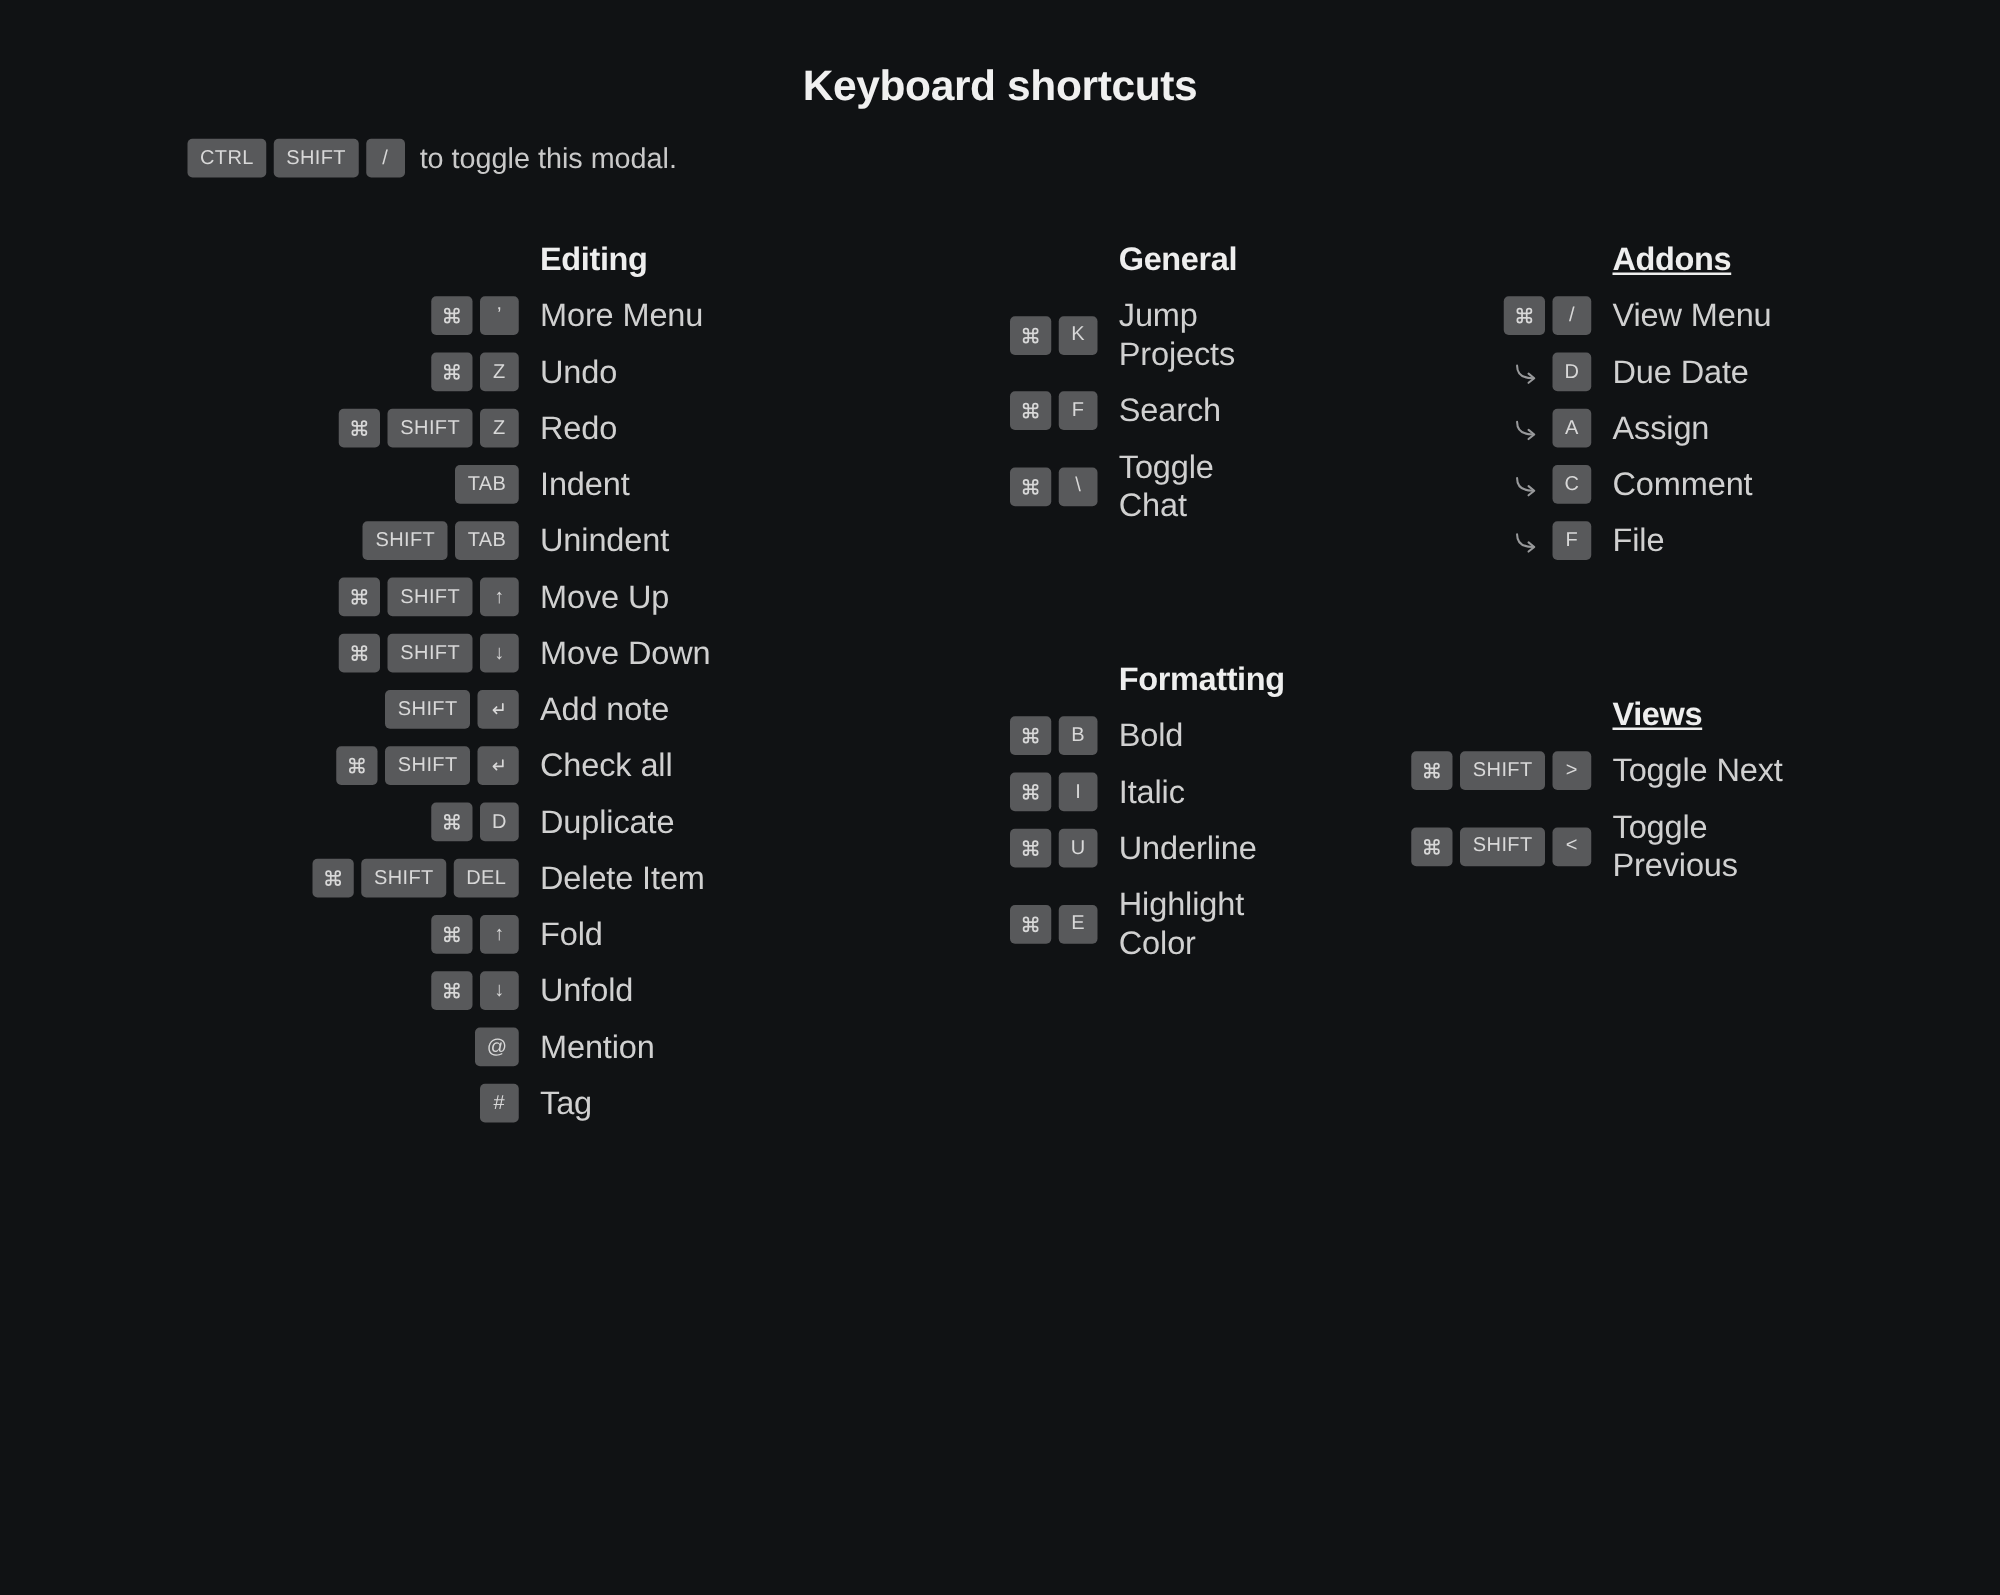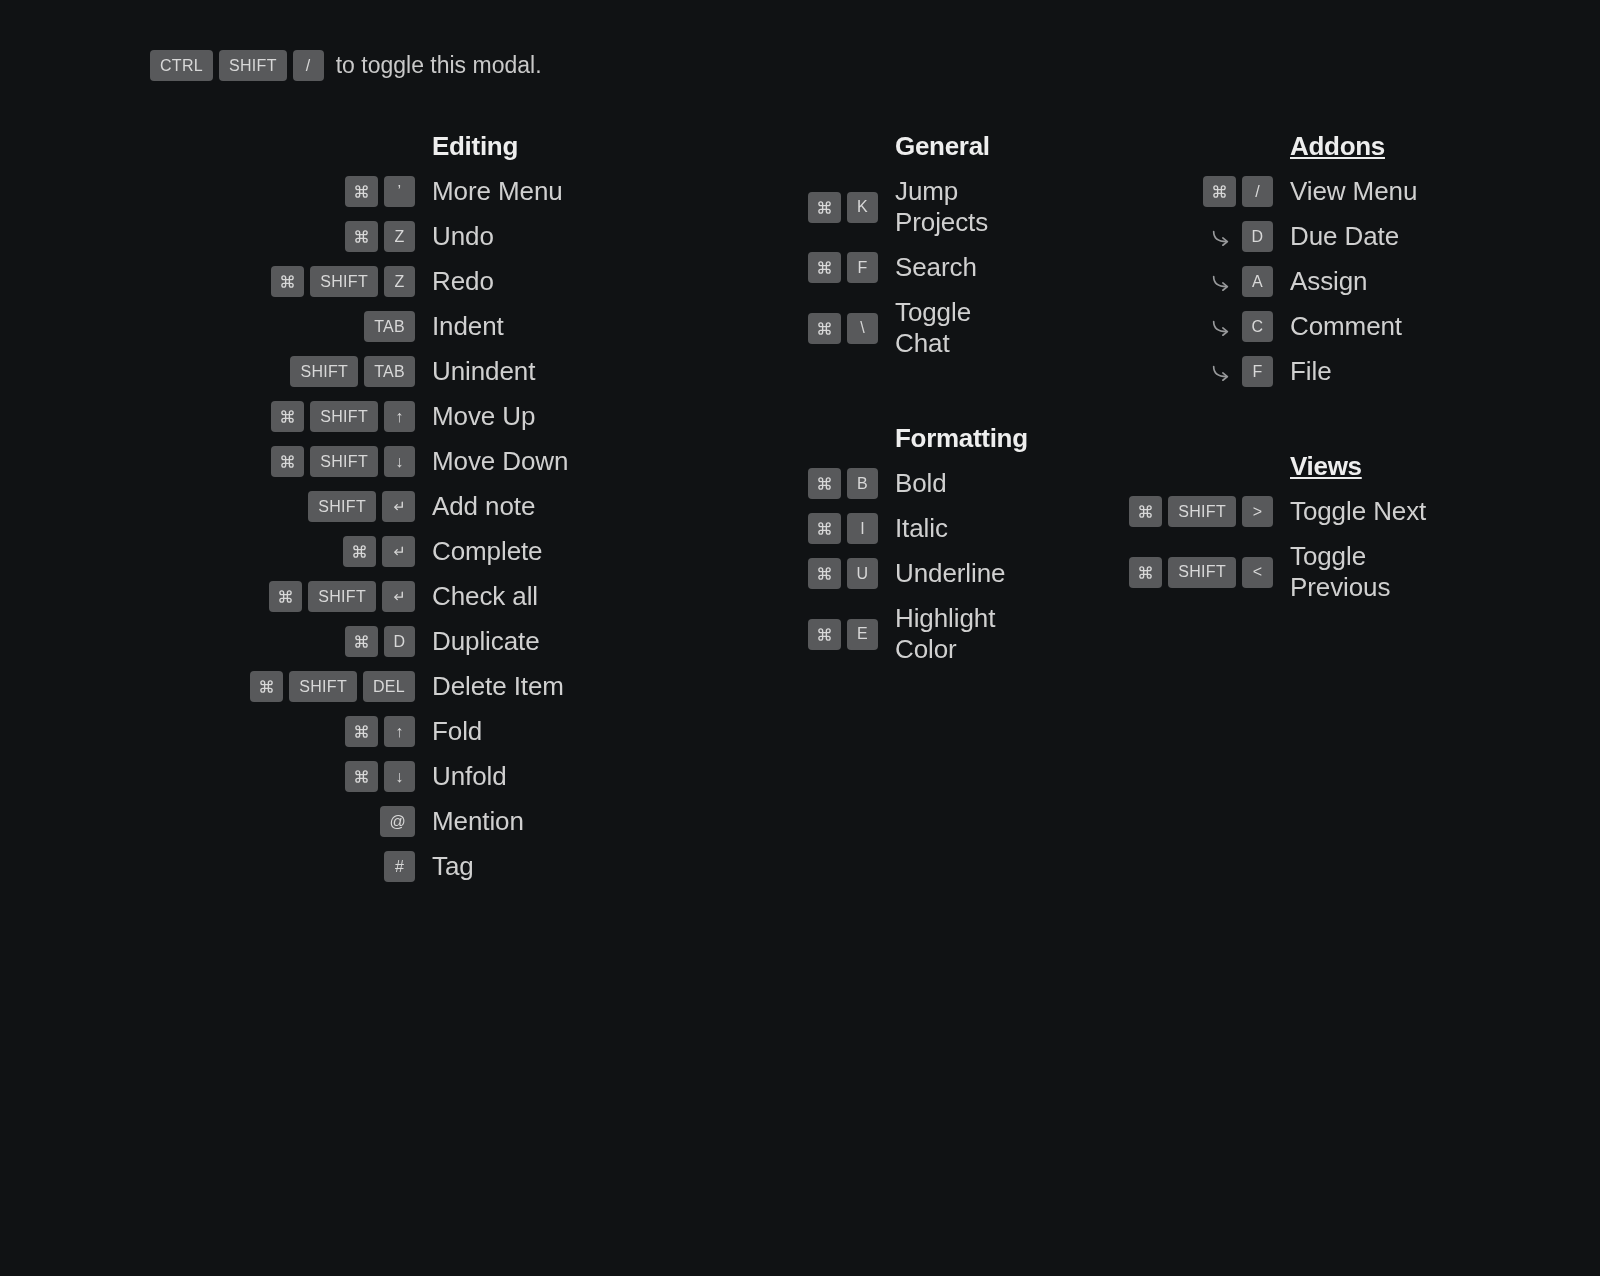--- a/index.html
+++ b/index.html
@@ -45,21 +45,21 @@
       gap: 40px;
       justify-content: center;
     }
     .column {
       flex: 0 0 auto;
     }
     .col-left { width: 430px; }
     .col-mid  { width: 390px; }
     .col-right{ width: 370px; }
     .section {
-      margin-bottom: 64px;
+      margin-bottom: 108px;
     }
     .section-title {
       font-size: 26px;
       font-weight: 700;
       color: #eee;
       margin-bottom: 14px;
       margin-left: 267px;
       letter-spacing: -0.3px;
     }
     .col-mid .section-title { margin-left: 260px; }
@@ -107,20 +107,21 @@
       align-items: center;
       justify-content: center;
       color: #98999b;
     }
   </style>
 </head>
 <body>
 
 <div class="container">
   <div class="header">
+    <h1>Keyboard shortcuts</h1>
     <div class="subtitle">
       <span class="kbd wide">CTRL</span>
       <span class="kbd wide">SHIFT</span>
       <span class="kbd">/</span>
       <span class="subtitle-text">to toggle this modal.</span>
     </div>
   </div>
 
   <div class="columns">
     <div class="column col-left">
@@ -210,36 +211,20 @@
               </div>
               <div class="label">Add note</div>
             </div>
             <div class="row">
               <div class="keys">
                 <span class="kbd">
                   <svg width="15" height="15" viewBox="0 0 24 24" fill="none" stroke="currentColor" stroke-width="2.2">
                     <path d="M6 3a3 3 0 0 0-3 3 3 3 0 0 0 3 3h3V6a3 3 0 0 0-3-3Zm12 0a3 3 0 0 1 3 3 3 3 0 0 1-3 3h-3V6a3 3 0 0 1 3-3ZM6 21a3 3 0 0 1-3-3 3 3 0 0 1 3-3h3v3a3 3 0 0 1-3 3Zm12 0a3 3 0 0 0 3-3 3 3 0 0 0-3-3h-3v3a3 3 0 0 0 3 3ZM9 9h6v6H9z"></path>
                   </svg>
                 </span>
-                <span class="kbd">
-                  <svg width="15" height="15" viewBox="0 0 24 24" fill="none" stroke="currentColor" stroke-width="2.2" stroke-linecap="round" stroke-linejoin="round">
-                    <path d="M18 5v8H7"></path>
-                    <path d="M10 9l-4 4 4 4"></path>
-                  </svg>
-                </span>
-              </div>
-              <div class="label">Complete</div>
-            </div>
-            <div class="row">
-              <div class="keys">
-                <span class="kbd">
-                  <svg width="15" height="15" viewBox="0 0 24 24" fill="none" stroke="currentColor" stroke-width="2.2">
-                    <path d="M6 3a3 3 0 0 0-3 3 3 3 0 0 0 3 3h3V6a3 3 0 0 0-3-3Zm12 0a3 3 0 0 1 3 3 3 3 0 0 1-3 3h-3V6a3 3 0 0 1 3-3ZM6 21a3 3 0 0 1-3-3 3 3 0 0 1 3-3h3v3a3 3 0 0 1-3 3Zm12 0a3 3 0 0 0 3-3 3 3 0 0 0-3-3h-3v3a3 3 0 0 0 3 3ZM9 9h6v6H9z"></path>
-                  </svg>
-                </span>
                 <span class="kbd wide">SHIFT</span>
                 <span class="kbd">
                   <svg width="15" height="15" viewBox="0 0 24 24" fill="none" stroke="currentColor" stroke-width="2.2" stroke-linecap="round" stroke-linejoin="round">
                     <path d="M18 5v8H7"></path>
                     <path d="M10 9l-4 4 4 4"></path>
                   </svg>
                 </span>
               </div>
               <div class="label">Check all</div>
             </div>

